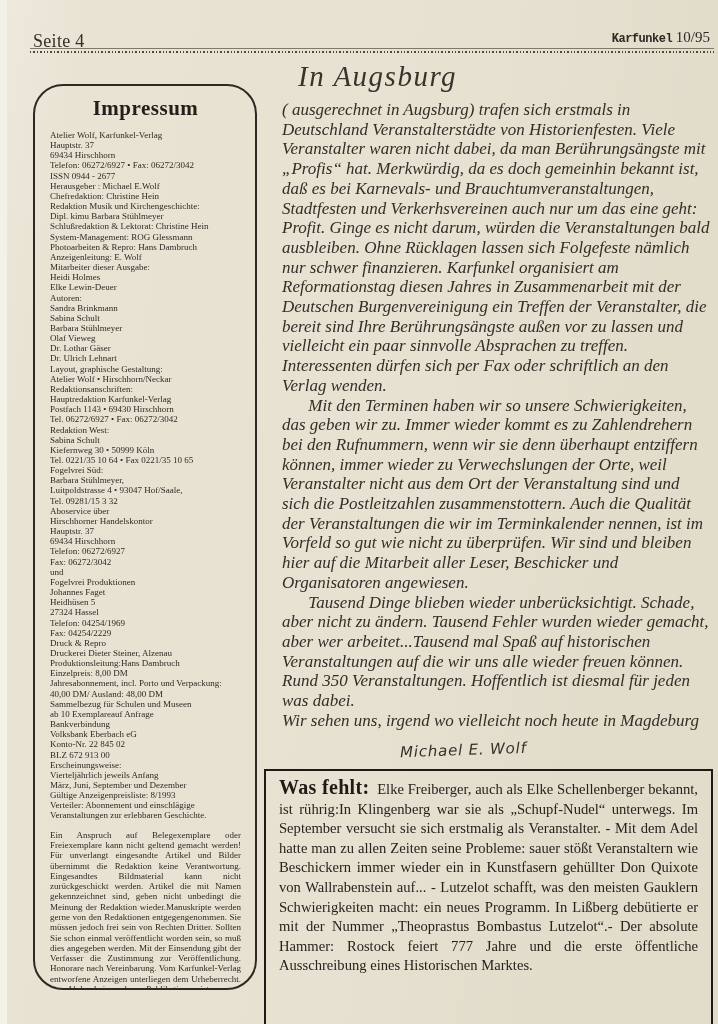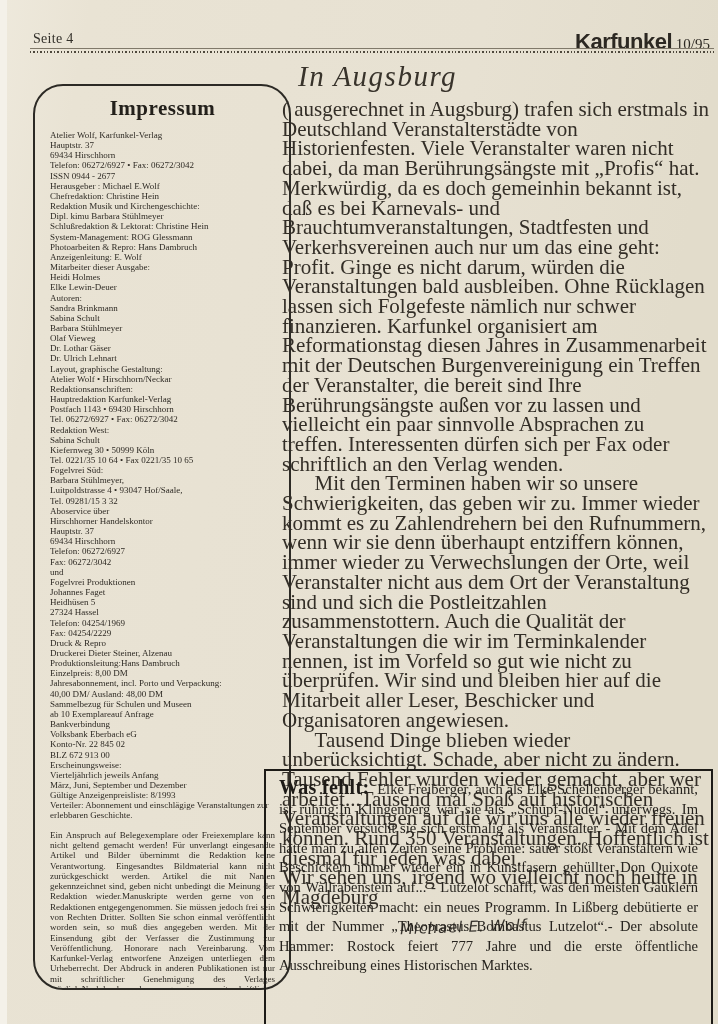--- a/index.html
+++ b/index.html
@@ -15,41 +15,41 @@
     width: 718px; height: 1024px;
     background: linear-gradient(100deg, #eee9dc 0px, #e9e3d4 90px, #e7e1d2 480px, #e2dccb 718px);
   }
   .scan-edge {
     position: absolute; left: 0; top: 0; width: 7px; height: 1024px;
     background: #f4f1e9;
   }
   
   .hdr-page-label {
     position: absolute; left: 33px; top: 31px;
-    font-size: 14px; letter-spacing: .3px; color: #33302a;
+    font-size: 18px; letter-spacing: .3px; color: #33302a;
   }
   .hdr-masthead {
     position: absolute; right: 8px; top: 29px;
     font-size: 15px; color: #2c2822; white-space: nowrap;
   }
   .hdr-masthead .mast-name {
-    font-weight: bold; font-size: 22px; letter-spacing: -0.5px;
-    font-family: Liberation Sans, sans-serif;
+    font-weight: bold; font-size: 12px; letter-spacing: -0.5px;
+    font-family: Liberation Mono, monospace;
   }
   .hdr-rule {
     position: absolute; left: 30px; right: 4px; top: 48px; height: 6px;
     border-top: 1px solid #80796a;
   }
   .hdr-rule::after {
     content: ""; position: absolute; left: 0; right: 0; top: 2px; height: 2.2px;
     background: repeating-linear-gradient(90deg, #4e483c 0 1.4px, transparent 1.4px 3.4px);
   }
   
   .impressum-box {
-    position: absolute; left: 33px; top: 84px; width: 258px; height: 906px;
+    position: absolute; left: 33px; top: 84px; width: 224px; height: 906px;
     border: 2px solid #2c2a25; border-radius: 30px;
     padding: 10px 14px 10px 15px;
     box-sizing: border-box; overflow: hidden;
     background: transparent;
   }
   .impressum-title {
     text-align: center; font-weight: bold; font-size: 21px;
     letter-spacing: .5px; margin: 0 0 9px 0; color: #23201b;
   }
   .imp-lines { font-size: 9px; line-height: 10.15px; color: #2e2a24; }
@@ -59,21 +59,21 @@
     text-align: justify; color: #2e2a24;
   }
   
   .article {
     position: absolute; left: 282px; top: 60px; width: 428px;
   }
   .article-title {
     font-style: italic; font-size: 29px; letter-spacing: 1.5px;
     margin: 0 0 7px 16px; font-weight: normal; color: #38332b;
   }
-  .article-body { font-size: 21px; line-height: 19.7px; color: #332e27; }
+  .article-body { font-style: italic; font-size: 17px; line-height: 19.7px; color: #332e27; }
   .article-par { margin: 0; }
   .article-par.indent { text-indent: 1.55em; }
   .signature {
     margin: 10px 0 0 118px;
     font-family: "DejaVu Sans", sans-serif; font-style: italic;
     font-size: 15px; letter-spacing: .8px; color: #35312b;
     transform: rotate(-2deg); display: inline-block;
   }
   
   .wasfehlt-box {

